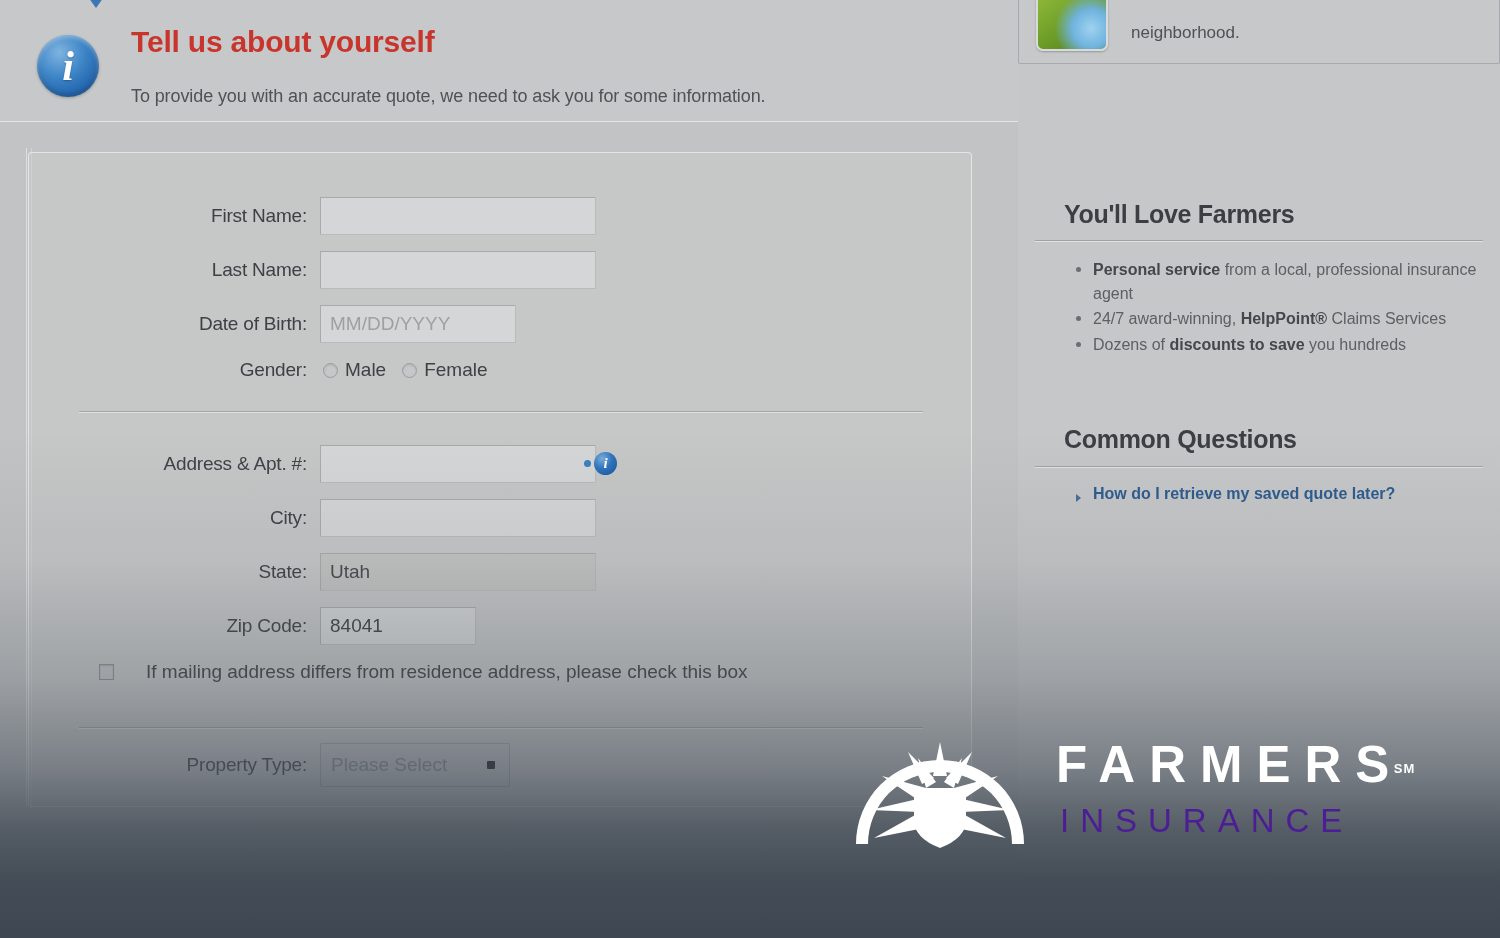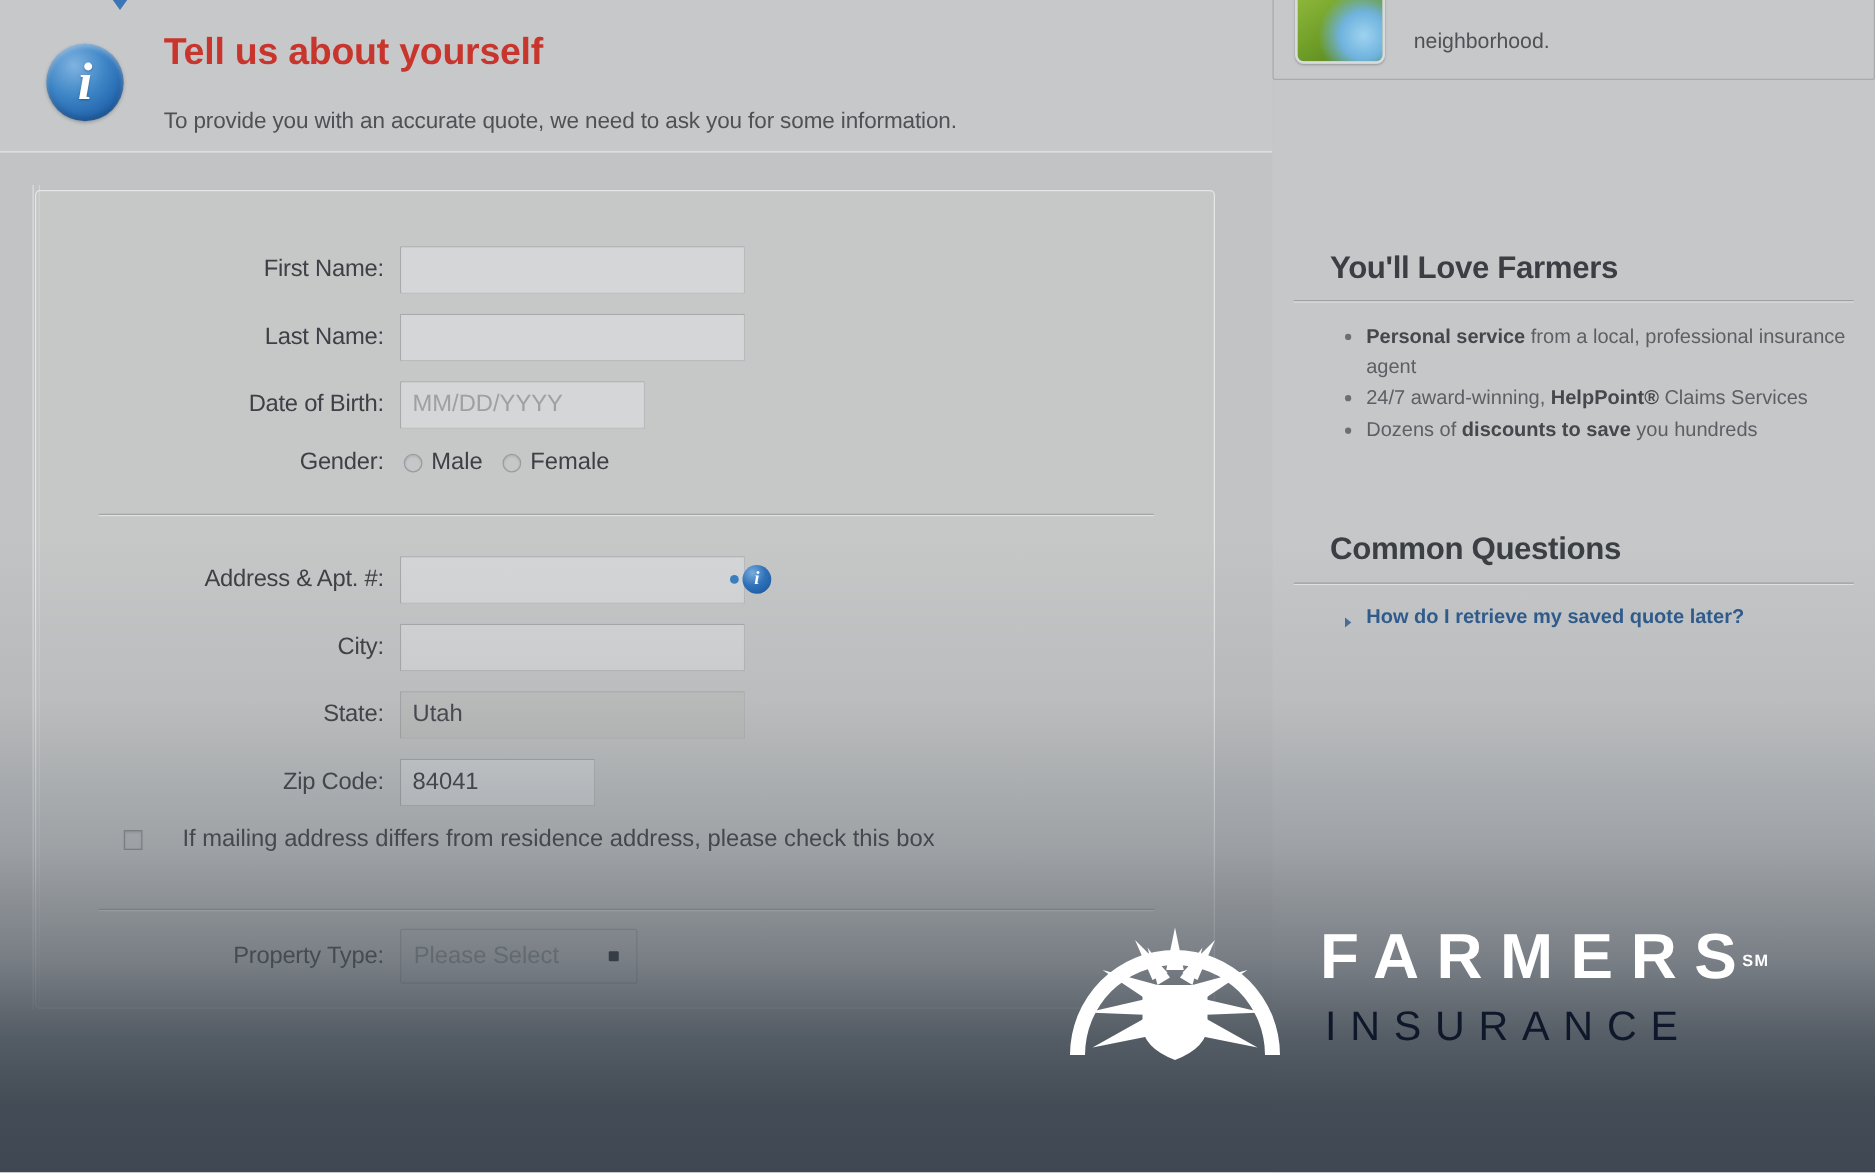--- a/index.html
+++ b/index.html
@@ -352,21 +352,21 @@
     font-size: 13px;
     font-weight: bold;
     color: #ffffff;
     letter-spacing: 1px;
     margin-top: 28px;
   }
   #logo-insurance {
     margin-top: 14px;
     font-size: 33px;
     font-weight: normal;
-    color: #0f172a;
+    color: #4c1d95;
     letter-spacing: 11px;
     line-height: 1;
     padding-left: 4px;
     font-family: "Liberation Sans", sans-serif;
   }
 </style>
 </head>
 <body>
 
 <div id="page">

